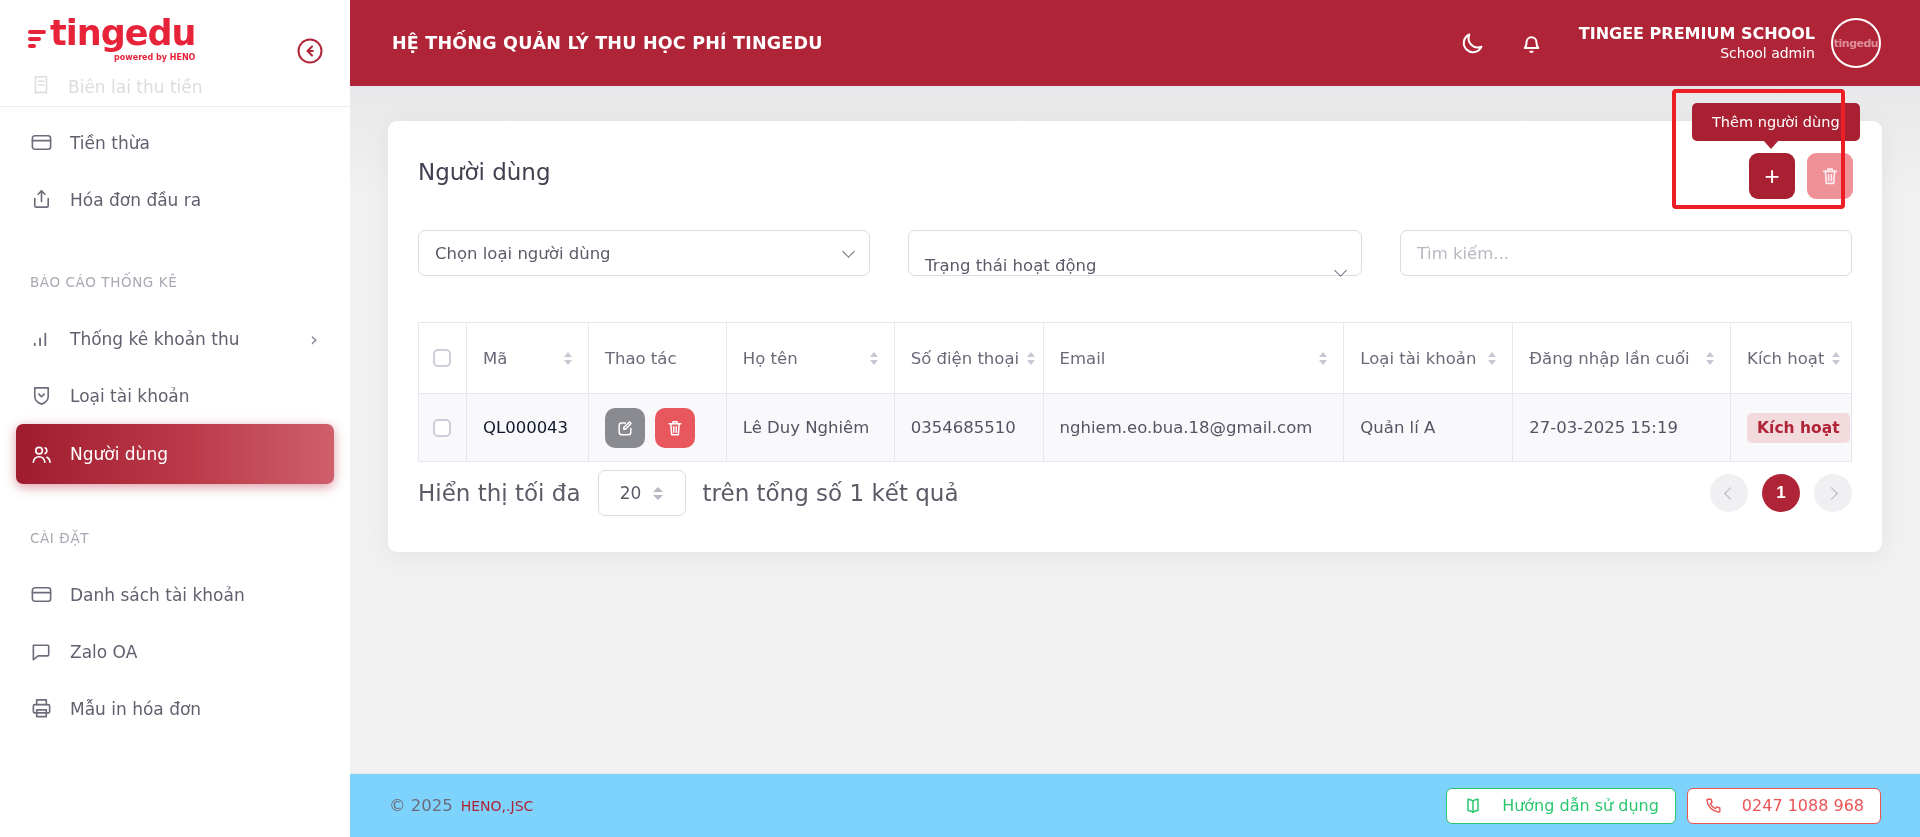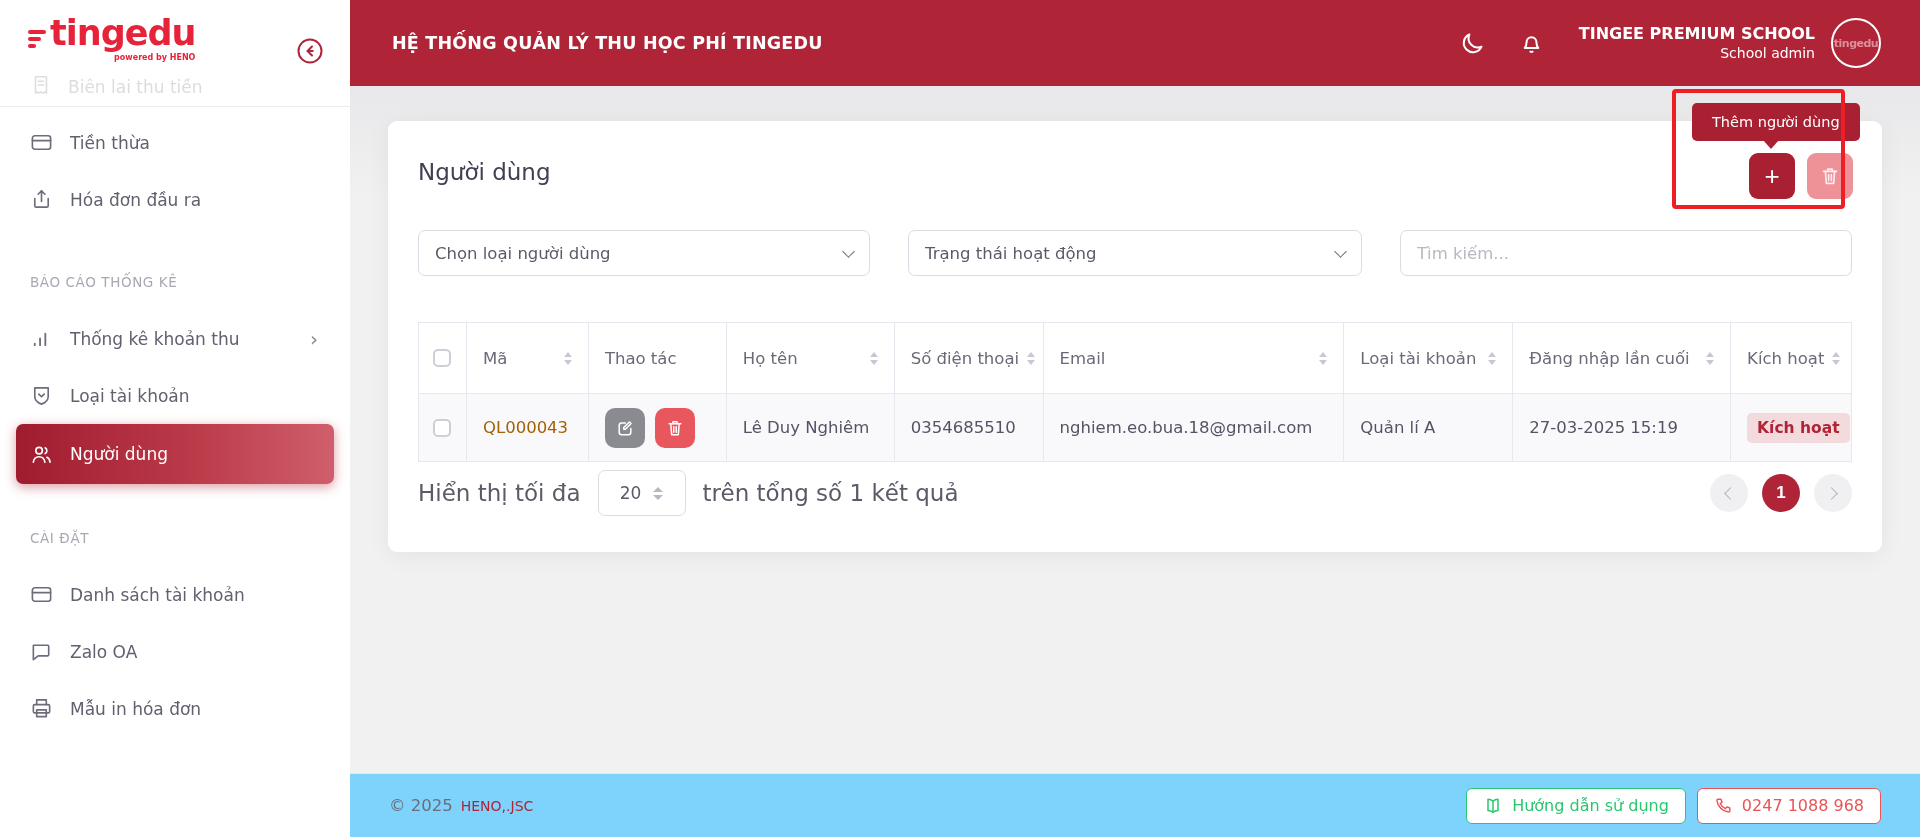--- a/index.html
+++ b/index.html
@@ -52,41 +52,41 @@
   .add-btn { left:1399px; top:67px; background:#a82031; color:#fff; font-size:26px; font-weight:400; line-height:1; }
   .del-top-btn { left:1457px; top:67px; background:#ee9298; color:#fdecee; }
   .tooltip { position:absolute; left:1342px; top:17px; height:38px; display:flex; align-items:center; padding:0 20px; background:#a82031; color:#fff; font-size:14.5px; border-radius:5px; white-space:nowrap; z-index:3; }
   .tooltip-arrow { position:absolute; left:1413px; top:54px; width:0; height:0; border-left:8px solid transparent; border-right:8px solid transparent; border-top:9px solid #a82031; z-index:3; }
   .annotation-box { position:absolute; left:1322px; top:3px; width:173px; height:120px; border:4px solid #ee1f24; border-radius:4px; z-index:5; pointer-events:none; }
 
   
   .filters { position:absolute; left:30px; top:109px; width:1434px; display:flex; justify-content:space-between; }
   .select-box { height:46px; border:1px solid #dcdae3; border-radius:7px; display:flex; align-items:center; padding:0 16px; font-size:16.5px; color:#5d5a68; background:#fff; cursor:pointer; }
   .select-box .chev { margin-left:auto; }
-  .w1 { width:452px; } .w2 { width:454px; } .w3 { width:452px; }
+  .w1 { width:452px; } .w2 { width:454px;align-items:flex-end; } .w3 { width:452px; }
   .chev { width:9px; height:9px; border-right:1.8px solid #6e6b7b; border-bottom:1.8px solid #6e6b7b; transform:rotate(45deg); margin-top:-4px; }
   .search-input { width:452px; height:46px; border:1px solid #dcdae3; border-radius:7px; padding:0 16px; font-size:16.5px; color:#5d5a68; font-family:inherit; outline:none; }
   .search-input::placeholder { color:#b9b7c0; }
 
   
   .tbl { position:absolute; left:30px; top:201px; width:1434px; border-left:1px solid #e8e6ee; }
   .thead { display:flex; height:72px; border-top:1px solid #e8e6ee; border-bottom:1px solid #e8e6ee; background:#fff; }
   .trow { display:flex; height:68px; background:#f9f9fb; border-bottom:1px solid #e8e6ee; }
   .tc { display:flex; align-items:center; padding:0 16px; border-right:1px solid #e8e6ee; overflow:hidden; white-space:nowrap; }
   .thead .tc { color:#6b6878; font-size:16.5px; justify-content:space-between; cursor:pointer; }
   .trow .tc { color:#565364; font-size:16.5px; }
   .c0 { width:48px; justify-content:center !important; padding:0 !important; }
   .c1 { width:122px; } .c2 { width:138px; } .c3 { width:168px; } .c4 { width:149px; }
   .c5 { width:301px; } .c6 { width:169px; } .c7 { width:218px; } .c8 { width:121px; }
   .sort { display:inline-flex; flex-direction:column; gap:3px; margin-left:8px; flex:0 0 auto; }
   .sort i { width:0; height:0; border-left:4.5px solid transparent; border-right:4.5px solid transparent; }
   .sort .up { border-bottom:5px solid #c9c7d3; }
   .sort .dn { border-top:5px solid #c9c7d3; }
   .cbx { appearance:none; -webkit-appearance:none; width:18px; height:18px; border:2px solid #cfcdd7; border-radius:5px; background:#fff; cursor:pointer; }
-  .code-link { color:#a16207; cursor:pointer; }
+  .code-link { color:#0f172a; cursor:pointer; }
   .row-btns { display:flex; gap:10px; }
   .row-btn { width:40px; height:40px; border:none; border-radius:10px; display:flex; align-items:center; justify-content:center; color:#fff; cursor:pointer; }
   .edit-btn { background:#8a8a91; }
   .del-btn { background:#e8565e; }
   .badge { padding:6px 10px; border-radius:5px; background:#f3dadc; color:#b02437; font-size:15.5px; font-weight:700; }
 
   
   .pager { position:absolute; left:30px; top:349px; width:1434px; display:flex; align-items:center; }
   .pager-text { font-size:23px; color:#5d5a68; white-space:nowrap; }
   .pagesize { width:88px; height:46px; border:1px solid #dcdae3; border-radius:7px; display:flex; align-items:center; justify-content:center; gap:12px; margin:0 17px; font-size:17px; color:#5d5a68; cursor:pointer; }
@@ -99,21 +99,21 @@
   .pg-circle .chev { margin:0; border-color:#b2b0bc; }
   .pg-prev .chev { transform:rotate(135deg); margin-left:3px; }
   .pg-next .chev { transform:rotate(-45deg); margin-right:3px; }
   .pg-active { background:#b02437; color:#fff; font-size:17px; font-weight:700; }
 
   
   .footer { position:absolute; left:350px; top:774px; width:1570px; height:63px; background:#7dd3fc; display:flex; align-items:center; padding:0 39px; box-shadow:0 -1px 0 rgba(0,0,0,.04); z-index:4; }
   .copy { font-size:16.5px; color:#6e6b7b; }
   .company { font-size:14px; color:#b02437; margin-left:8px; cursor:pointer; }
   .footer-right { margin-left:auto; display:flex; gap:11px; }
-  .pill-btn { height:36px; display:flex; align-items:center; gap:9px; padding:0 16px; border-radius:6px; background:#fff; font-size:16px; cursor:pointer; font-family:inherit; white-space:nowrap; }
+  .pill-btn { height:36px; display:flex; align-items:center; gap:19px; padding:0 16px; border-radius:6px; background:#fff; font-size:16px; cursor:pointer; font-family:inherit; white-space:nowrap; }
   .guide-btn { border:1px solid #28c76f; color:#28c76f; }
   .phone-btn { border:1px solid #ea5455; color:#ea5455; }
 </style>
 </head>
 <body>
 
 <div class="app">
 
   <aside class="sidebar">
     <div class="logo">

